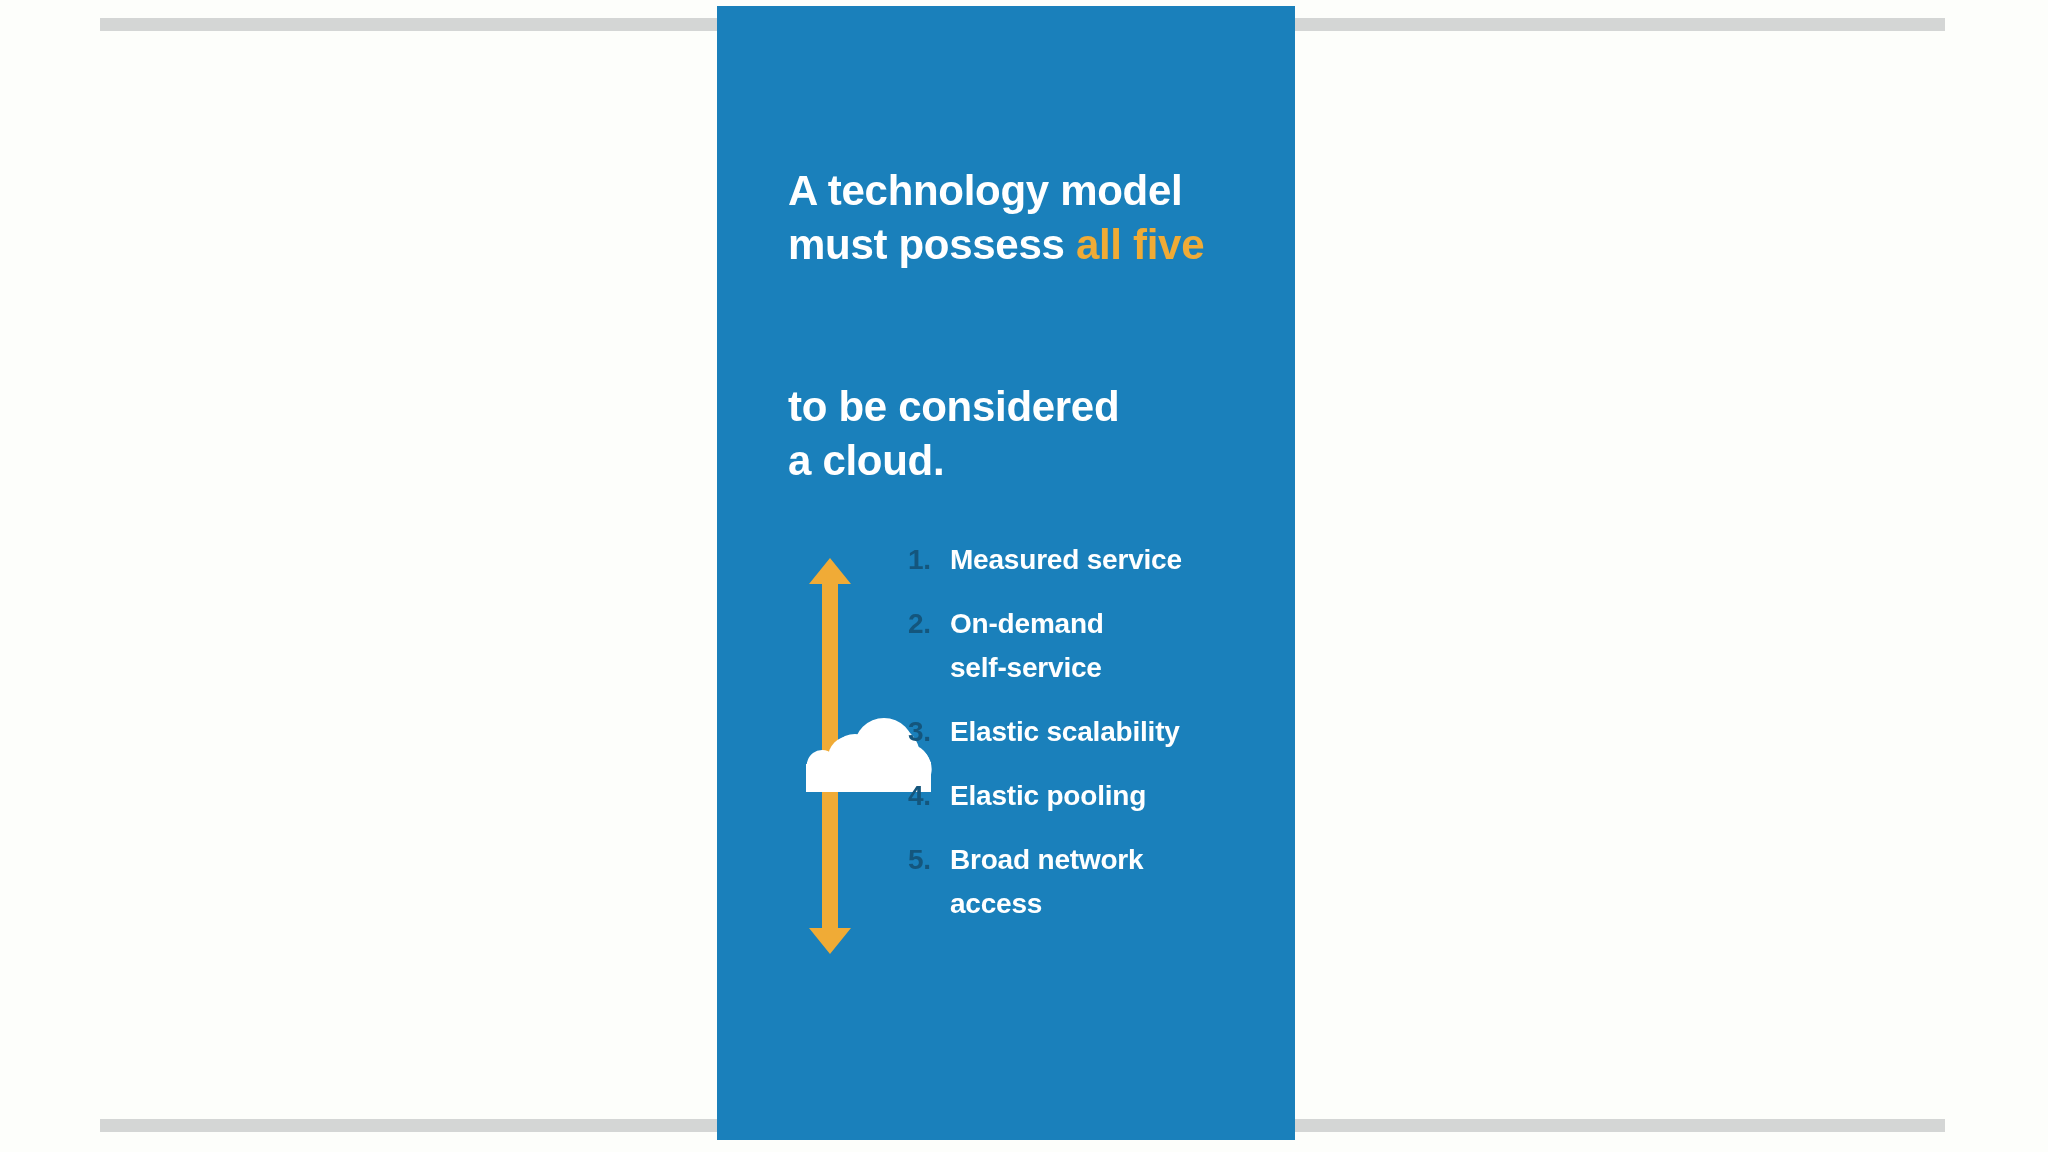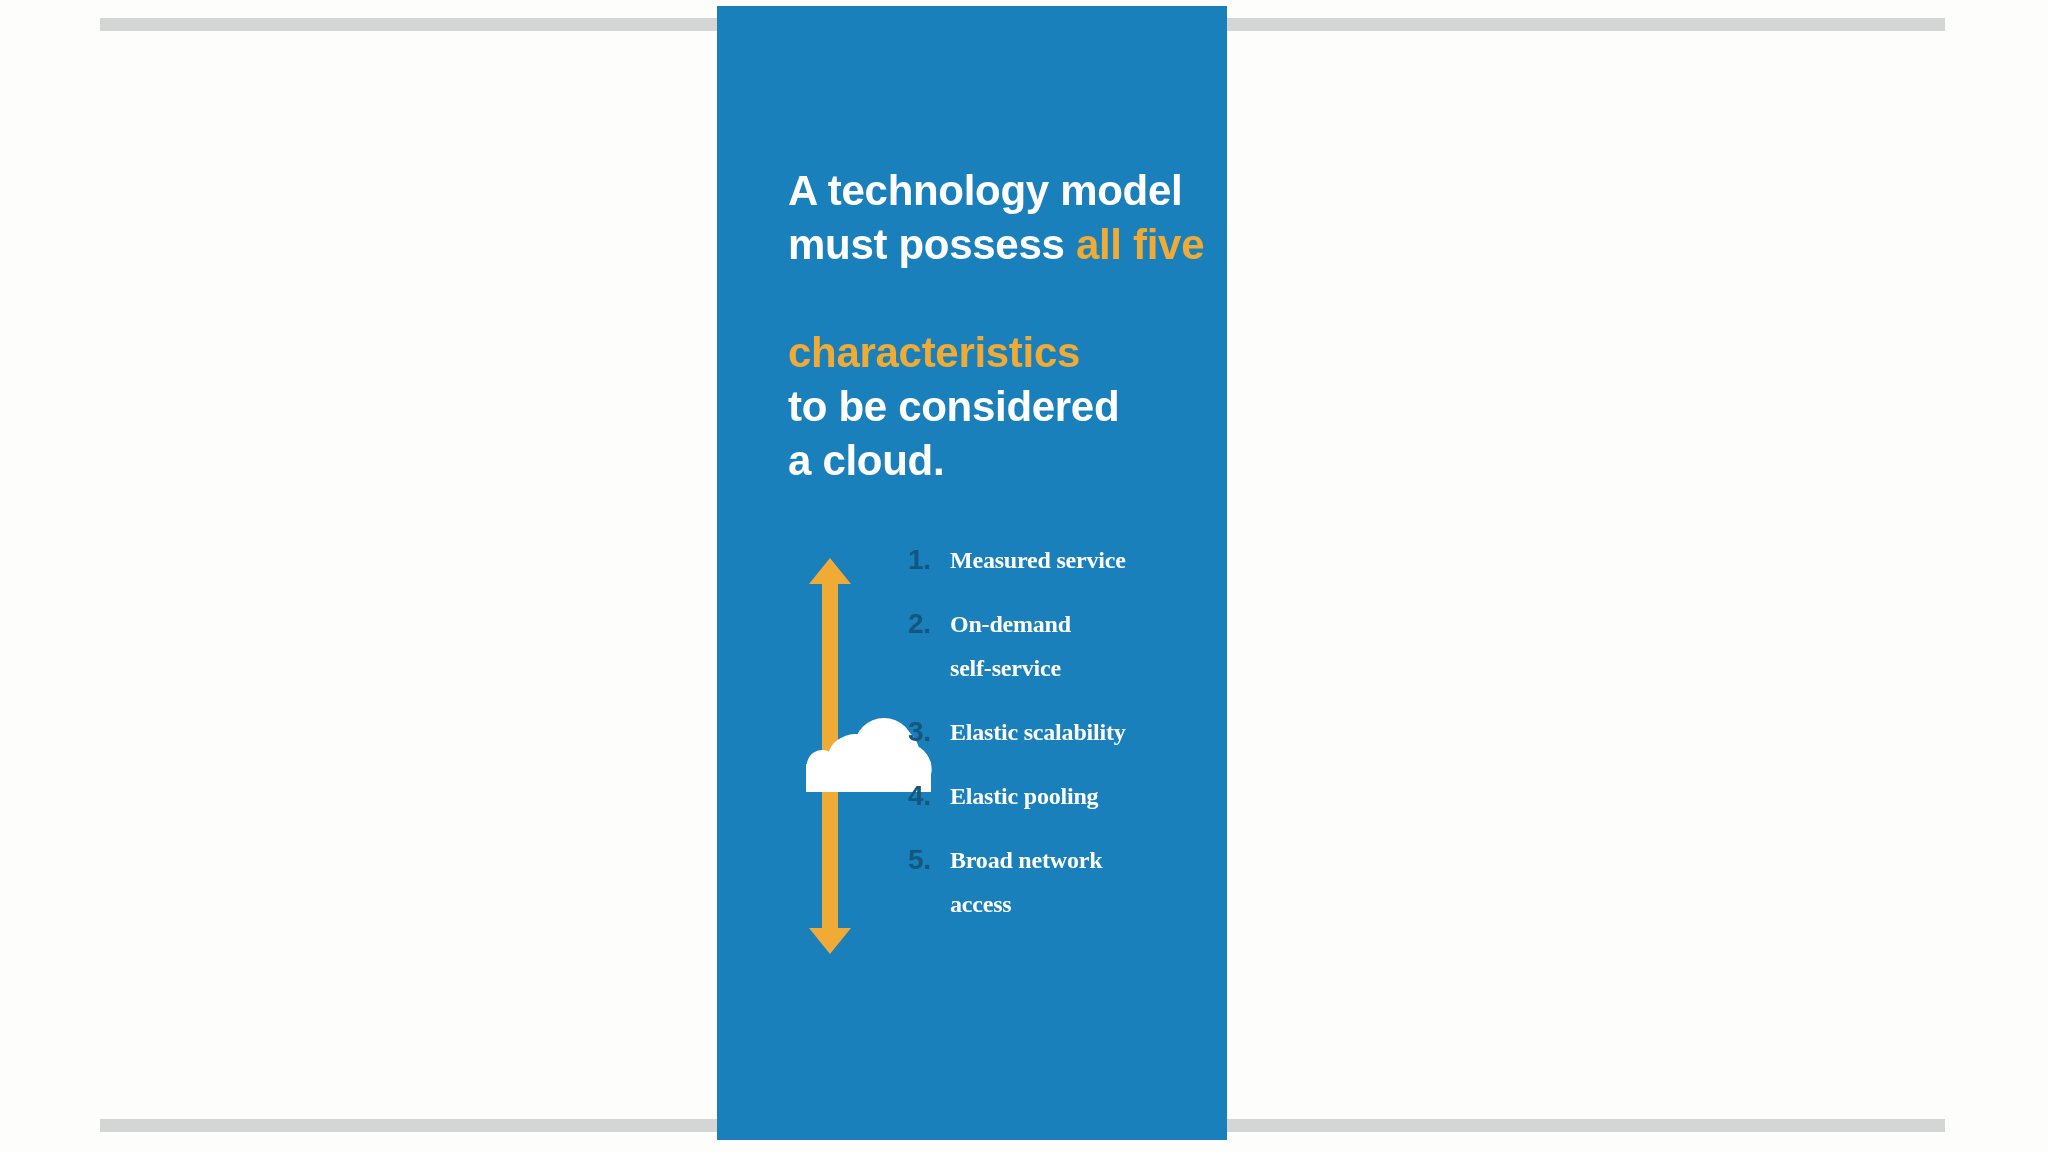--- a/index.html
+++ b/index.html
@@ -29,21 +29,21 @@
     background: #d4d6d5;
   }
   .rule.top    { top: 18px; }
   .rule.bottom { top: 1119px; }
 
   
   #panel {
     position: absolute;
     left: 717px;
     top: 6px;
-    width: 510px;
+    width: 578px;
     height: 1134px;
     background: #1a80bb;
   }
 
   
   #heading {
     position: absolute;
     left: 71px;      
     top: 158px;
     width: 520px;
@@ -85,40 +85,39 @@
 
   .num {
     flex: 0 0 42px;
     font-size: 28px;
     line-height: 44px;
     font-weight: 700;
     color: #14567d;
     letter-spacing: -0.2px;
   }
   .label {
-    font-size: 24px;
+    font-size: 28px;
     line-height: 44px;
     font-weight: 700;
     color: #ffffff;
     letter-spacing: -0.2px;
     white-space: pre-line;
-    font-family: Liberation Serif, serif;
   }
 </style>
 </head>
 <body>
 
 <div id="canvas">
 
   <div class="rule top"></div>
   <div class="rule bottom"></div>
 
   <div id="panel">
 
-    <h1 id="heading"><span>A technology model</span><br><span>must possess </span><span class="accent">all five</span><br><br><span class="accent">characteristics</span><br><span>to be considered</span><br><span>a cloud.</span></h1>
+    <h1 id="heading"><span>A technology model</span><br><span>must possess </span><span class="accent">all five</span><br><br><br><span>to be considered</span><br><span>a cloud.</span></h1>
 
     <div id="graphic">
       <svg width="180" height="412" viewBox="0 0 180 412" xmlns="http://www.w3.org/2000/svg">
 
         <g>
           <path d="M38 8 L59 34 L46 34 L46 378 L59 378 L38 404 L17 378 L30 378 L30 34 L17 34 Z" fill="#f0ab36"></path>
         </g>
 
         <g>
           <path d="M16 222

